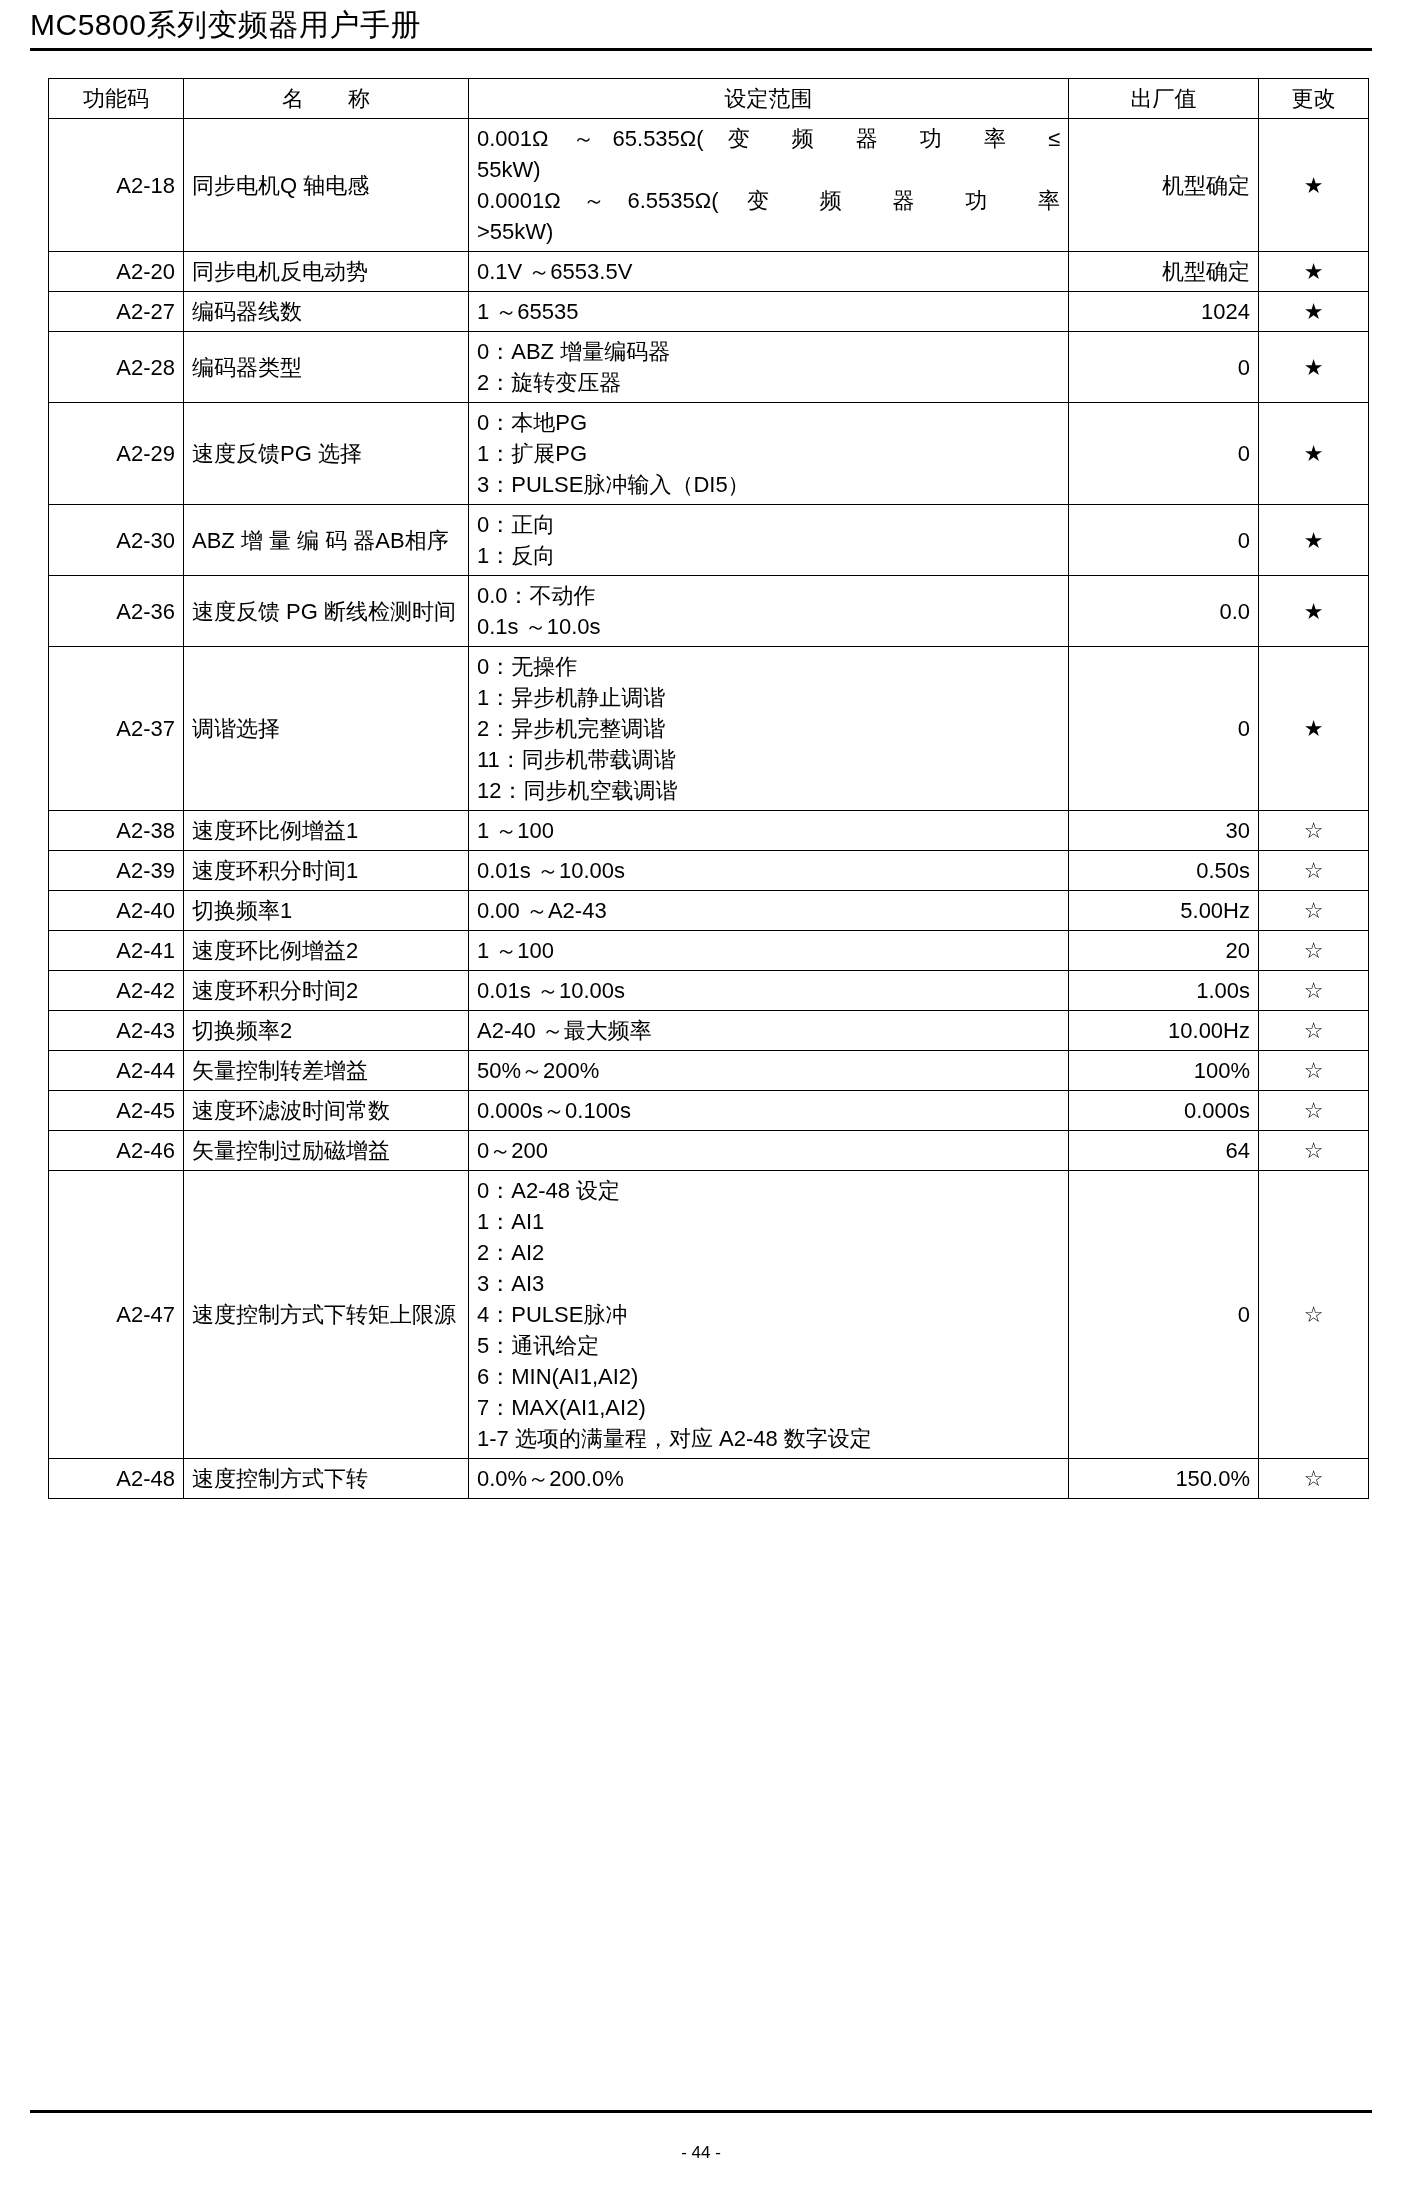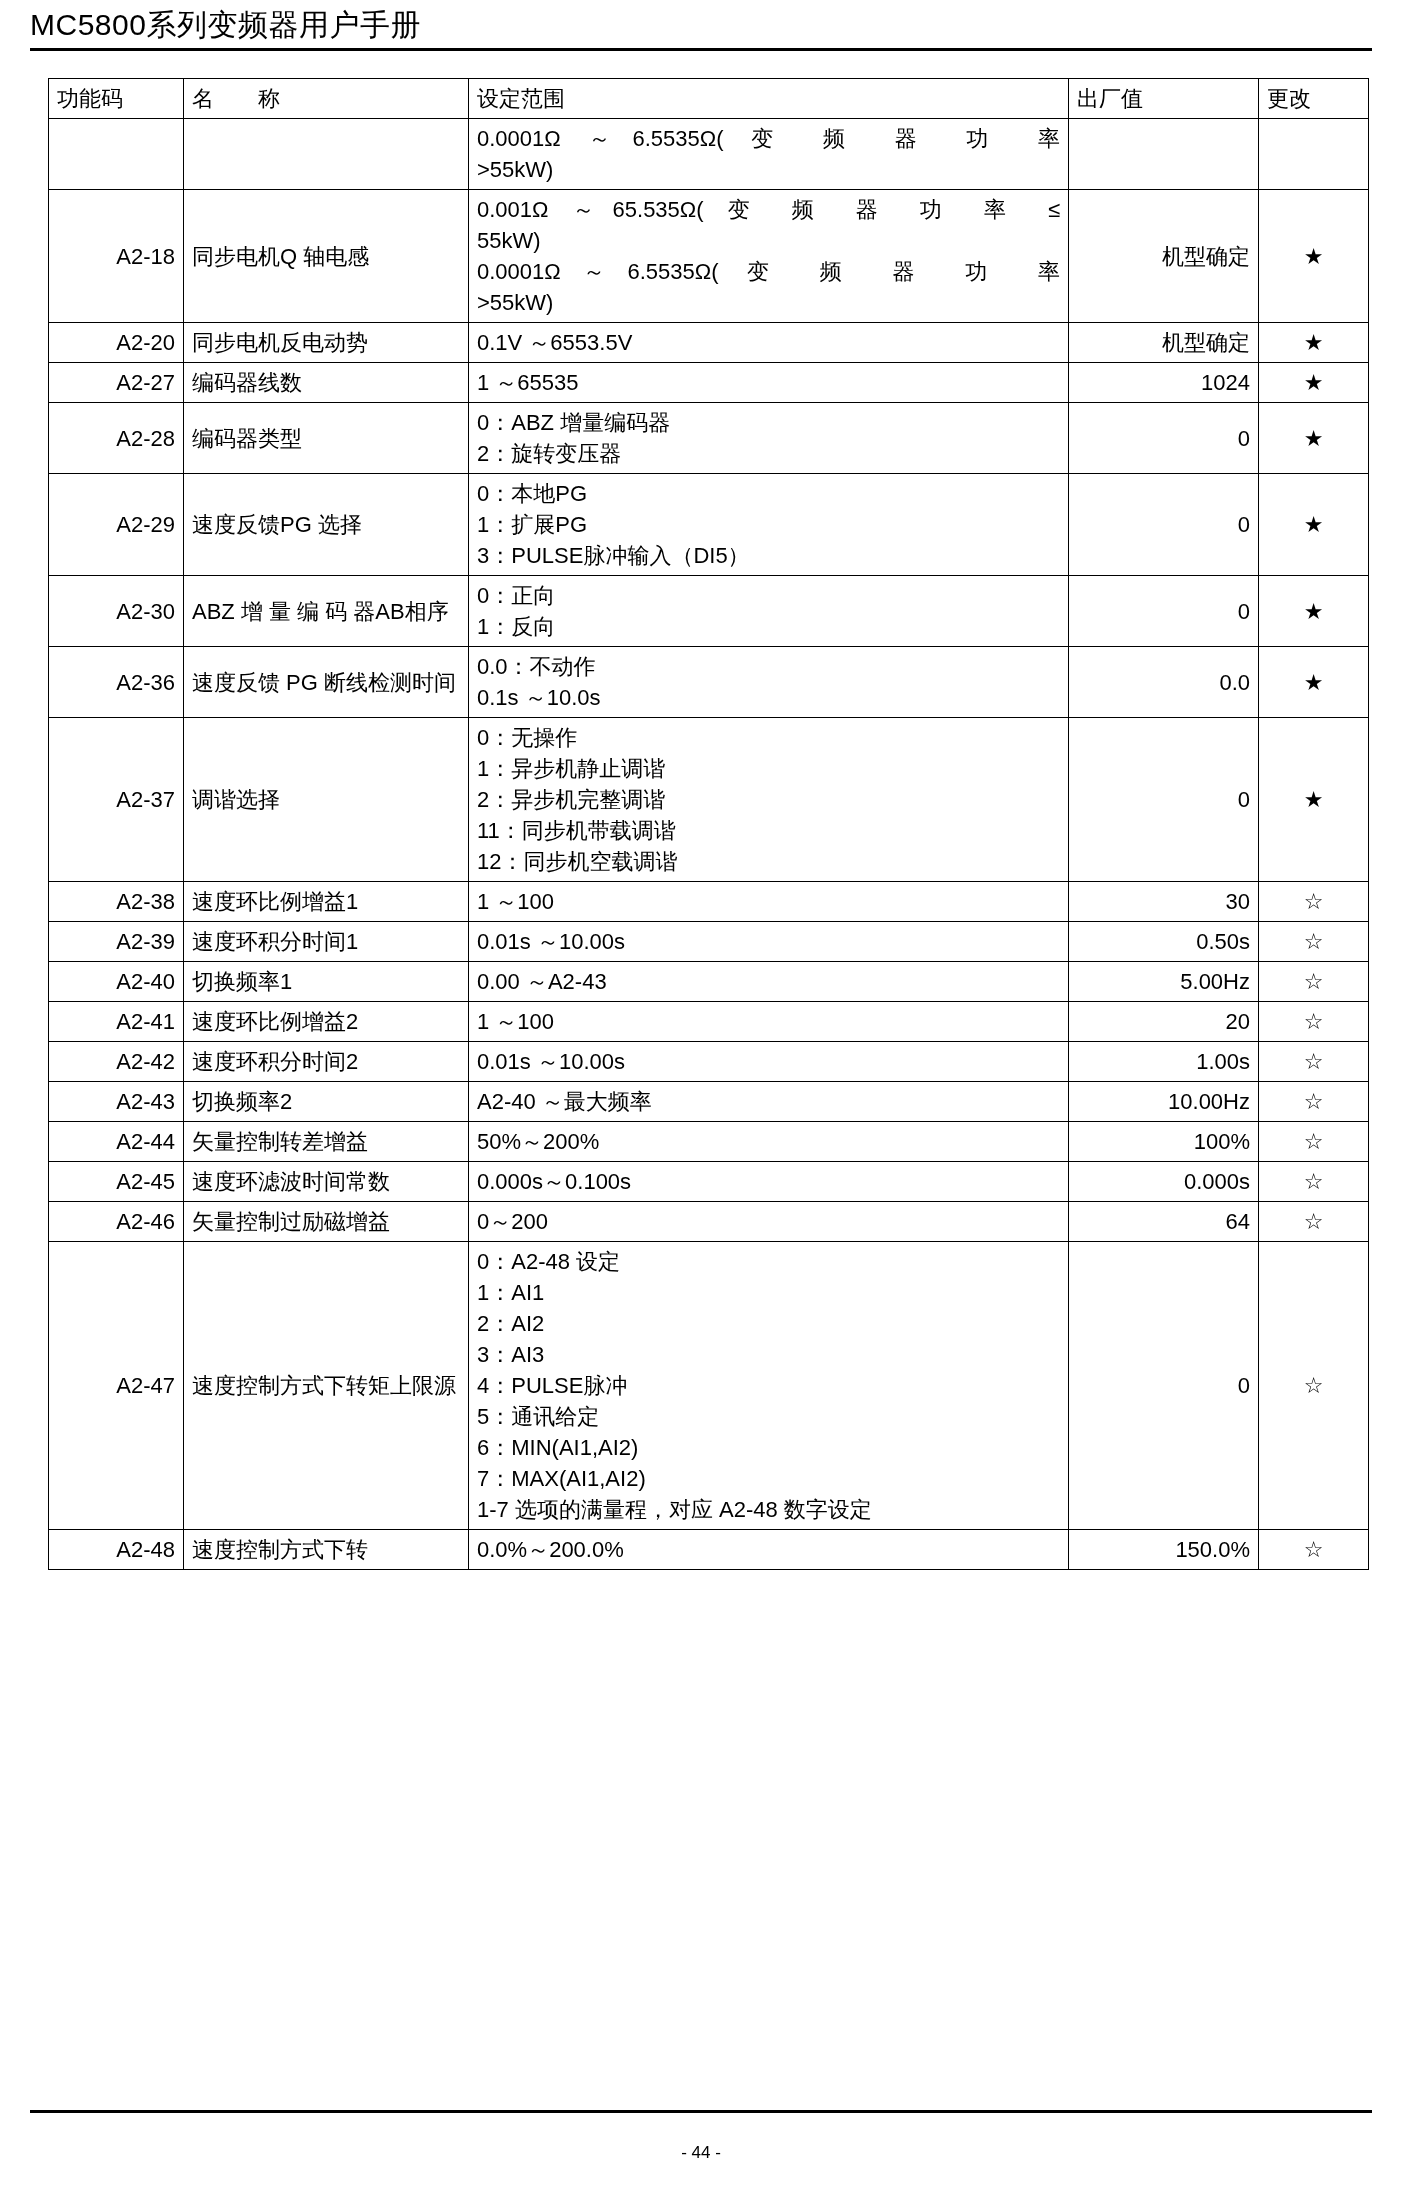--- a/index.html
+++ b/index.html
@@ -59,20 +59,21 @@
     line-height: 31px;
     font-weight: normal;
   }
   col.c-code { width: 135px; }
   col.c-name { width: 285px; }
   col.c-range { width: 600px; }
   col.c-factory { width: 190px; }
   col.c-change { width: 110px; }
 
   thead td {
+    text-align: center;
     font-size: 23px;
     padding: 9px 4px;
   }
   .cell-center { text-align: center; }
   .code-cell { text-align: right; font-size: 22px; }
   .range-cell { text-align: left; }
   .range-cell .ln { display: block; }
   .justify {
     text-align: justify;
     text-align-last: justify;
@@ -123,30 +124,20 @@
         <tr>
           <td>功能码</td>
           <td>名　　称</td>
           <td>设定范围</td>
           <td>出厂值</td>
           <td>更改</td>
         </tr>
       </thead>
       <tbody>
 
-        <tr>
-          <td class="code-cell"></td>
-          <td class="name-cell"></td>
-          <td class="range-cell">
-            <span class="ln justify">0.0001Ω ～6.5535Ω( 变 频 器 功 率</span>
-            <span class="ln">&gt;55kW)</span>
-          </td>
-          <td class="factory-cell"></td>
-          <td class="change-cell"></td>
-        </tr>
 
         <tr>
           <td class="code-cell">A2-18</td>
           <td class="name-cell">同步电机Q 轴电感</td>
           <td class="range-cell">
             <span class="ln justify">0.001Ω ～65.535Ω( 变 频 器 功 率 ≤</span>
             <span class="ln">55kW)</span>
             <span class="ln justify">0.0001Ω～6.5535Ω( 变 频 器 功 率</span>
             <span class="ln">&gt;55kW)</span>
           </td>

